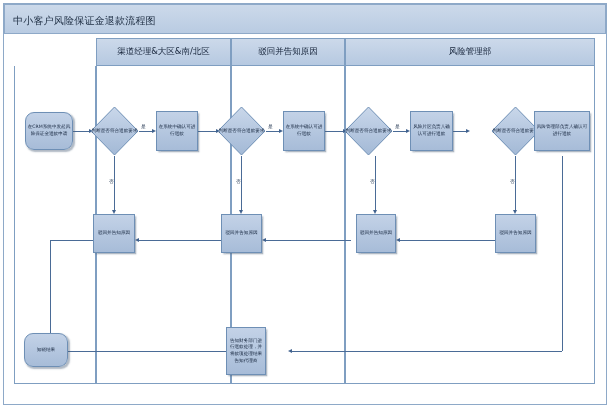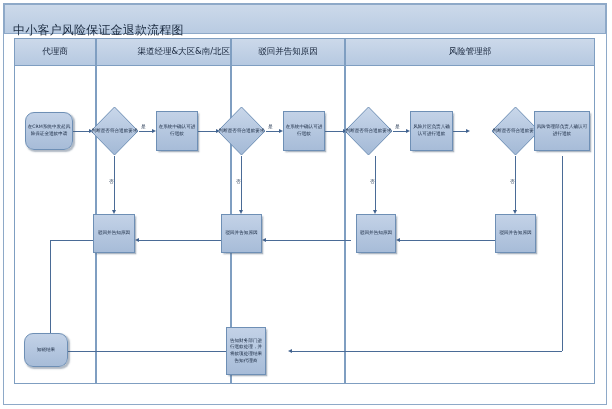--- a/index.html
+++ b/index.html
@@ -7,21 +7,21 @@
   #root{position:relative;width:612px;height:409px;overflow:hidden;background:#fff;}
 
   
   .outer-frame{position:absolute;left:3px;top:3px;width:604px;height:402px;
      border:1px solid #8ea9c8;box-sizing:border-box;background:#fff;}
 
   
   .title-band{position:absolute;left:4px;top:4px;width:602px;height:30px;
      background:linear-gradient(to bottom,#ccd9ea,#b9cbe2);
      border:1px solid #8ea9c8;box-sizing:border-box;}
-  .title-text{position:absolute;left:8px;top:17px;font-size:12px;color:#1b2b40;
+  .title-text{position:absolute;left:8px;top:9px;font-size:10px;color:#1b2b40;
      letter-spacing:.2px;white-space:nowrap;}
 
   
   .lane-head{position:absolute;top:38px;height:28px;
      background:linear-gradient(to bottom,#ccd9ea,#b6c9e1);
      border:1px solid #7f9ec1;box-sizing:border-box;
      display:flex;align-items:center;justify-content:center;}
   .lane-head span{font-size:8.5px;color:#16243a;white-space:nowrap;}
   .lane-body{position:absolute;top:66px;height:318px;background:#fff;
      border:1px solid #7f9ec1;border-top:none;box-sizing:border-box;}
@@ -65,24 +65,21 @@
 <body>
 
 <div id="root">
 
   <div class="outer-frame"></div>
 
   <div class="title-band">
     <div class="title-text">中小客户风险保证金退款流程图</div>
   </div>
 
-  <div class="lane-head" style="left:14px;width:82px;">
-    <span>代理商</span>
-  </div>
-  <div class="lane-head" style="left:96px;width:135px;justify-content:flex-end;">
+  <div class="lane-head" style="left:96px;width:135px;">
     <span>渠道经理&amp;大区&amp;南/北区</span>
   </div>
   <div class="lane-head" style="left:231px;width:114px;">
     <span>驳回并告知原因</span>
   </div>
   <div class="lane-head" style="left:345px;width:250px;">
     <span>风险管理部</span>
   </div>
 
   <div class="lane-body" style="left:14px;width:82px;"></div>

